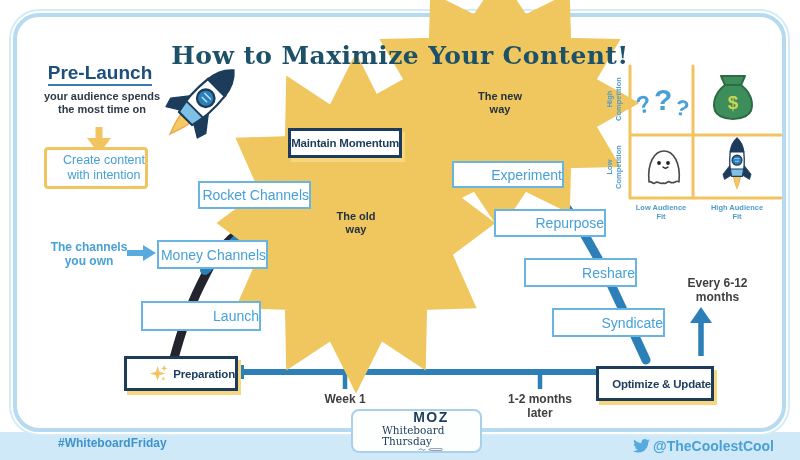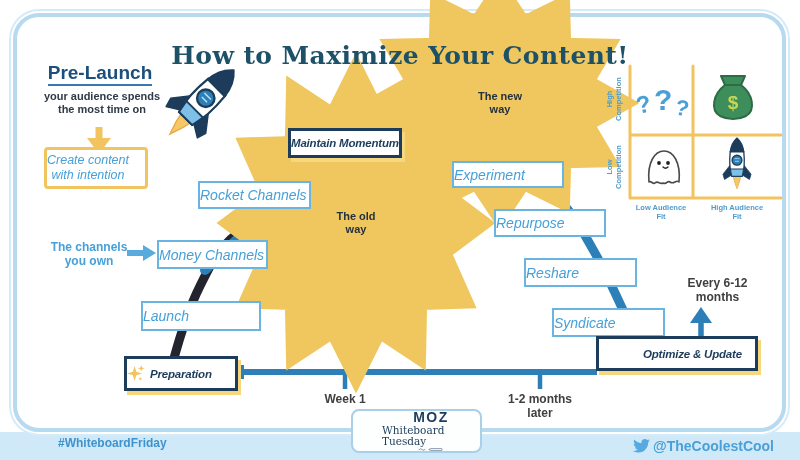--- a/index.html
+++ b/index.html
@@ -5,22 +5,22 @@
   html,body{margin:0;padding:0;}
   body{width:800px;height:460px;position:relative;background:#fff;overflow:hidden;
        font-family:"Liberation Sans",sans-serif;}
   .frame{position:absolute;left:13px;top:13px;width:765px;height:411px;
          border:4px solid #b6daf0;border-radius:26px;background:transparent;
          box-shadow:0 0 0 2px #ffffff,0 0 0 4px #d6ebf8;z-index:1;}
   .strip{position:absolute;left:0;top:432px;width:800px;height:28px;background:#cfe9f8;z-index:0;}
   #art{position:absolute;left:0;top:0;z-index:2;}
   .title{position:absolute;top:24px;left:0;width:100%;text-align:center;z-index:3;
          font-family:"DejaVu Serif",serif;font-size:25px;font-weight:600;color:#1c5168;letter-spacing:.4px;}
-  .box{position:absolute;background:#fff;display:flex;align-items:center;justify-content:flex-start;
-       text-align:center;z-index:3;font-style:italic;}
+  .box{position:absolute;background:#fff;display:flex;align-items:center;justify-content:flex-end;
+       text-align:center;z-index:3;}
   .box span{white-space:nowrap;}
   .lbox{border:2.5px solid #6ab4e2;color:#47a0d8;font-size:14px;}
   .nbox{border:3px solid #1d3c5c;color:#1d3c5c;font-size:11.5px;font-weight:bold;
         box-shadow:3px 4px 0 #f6d77e;letter-spacing:-.2px;}
   .ybox{border:3px solid #f2c45f;color:#47a0d8;font-size:12.5px;line-height:15px;border-radius:4px;}
   .lab{position:absolute;z-index:3;text-align:center;}
   .navy-lab{font-size:12px;font-weight:bold;color:#404040;line-height:14px;}
   .blue-lab{font-size:12px;font-weight:600;color:#47a0d8;line-height:14px;}
   .burst-lab{font-size:11px;font-weight:bold;color:#24313e;line-height:13px;}
   .prelaunch-h{font-size:19px;font-weight:bold;color:#1d4f7d;}
@@ -165,21 +165,21 @@
 </div>
 <div class="box lbox" style="left:494px;top:209px;width:108px;height:24px;">
   <span>Repurpose</span>
 </div>
 <div class="box lbox" style="left:524px;top:258px;width:109px;height:25px;">
   <span>Reshare</span>
 </div>
 <div class="box lbox" style="left:552px;top:308px;width:109px;height:25px;">
   <span>Syndicate</span>
 </div>
-<div class="box nbox" style="left:596px;top:336px;width:112px;height:29px;padding-left:44px;">
+<div class="box nbox" style="left:596px;top:366px;width:112px;height:29px;">
   <span>Optimize &amp; Update</span>
 </div>
 
 <div class="lab blue-lab" style="left:48px;top:240px;width:82px;">
   <div>The channels</div>
     <div>you own</div>
 </div>
 <div class="lab burst-lab" style="left:330px;top:210px;width:52px;">
   <div>The old</div>
     <div>way</div>
@@ -220,18 +220,18 @@
 <div class="hashtag">#WhiteboardFriday</div>
 <div class="handle">
   <svg width="17" height="14" viewBox="0 0 24 20">
     <path d="M24,2.3 C23.1,2.7 22.2,2.95 21.2,3.07 C22.2,2.47 23,1.52 23.4,0.39 C22.45,0.95 21.4,1.35 20.3,1.57 C19.4,0.6 18.1,0 16.7,0 C14,0 11.8,2.2 11.8,4.9 C11.8,5.28 11.84,5.65 11.92,6 C7.8,5.8 4.1,3.85 1.7,0.86 C1.28,1.58 1.04,2.42 1.04,3.3 C1.04,5 1.91,6.5 3.24,7.38 C2.4,7.35 1.6,7.13 0.96,6.75 L0.96,6.81 C0.96,9.19 2.66,11.17 4.91,11.62 C4.5,11.73 4.06,11.79 3.61,11.79 C3.29,11.79 2.99,11.76 2.69,11.7 C3.31,13.65 5.13,15.07 7.29,15.11 C5.61,16.43 3.48,17.21 1.17,17.21 C0.77,17.21 0.38,17.19 0,17.14 C2.18,18.54 4.77,19.3 7.55,19.3 C16.6,19.3 21.55,11.8 21.55,5.3 C21.55,5.09 21.55,4.88 21.54,4.67 C22.5,4.1 23.3,3.26 24,2.3 Z" fill="#55abe0"></path>
   </svg>
   <span>@TheCoolestCool</span>
 </div>
 
 <div class="badge">
   <div class="brand">MOZ</div>
-  <div class="series">Whiteboard Tuesday</div>
+  <div class="series">Whiteboard Thursday</div>
   <svg width="72" height="8" viewBox="0 0 72 8">
     <path d="M4,4 Q8,0 12,4 T20,4" fill="none" stroke="#1d3c5c" stroke-width="1.4" stroke-linecap="round"></path>
     <path d="M36,1.5 H64 A1.5,1.5 0 0 1 65.5,3 V5 A1.5,1.5 0 0 1 64,6.5 H36 L30,4 Z" fill="#ffffff" stroke="#1d3c5c" stroke-width="1.3" stroke-linejoin="round"></path>
   </svg>
 </div>
 
 </body></html>

